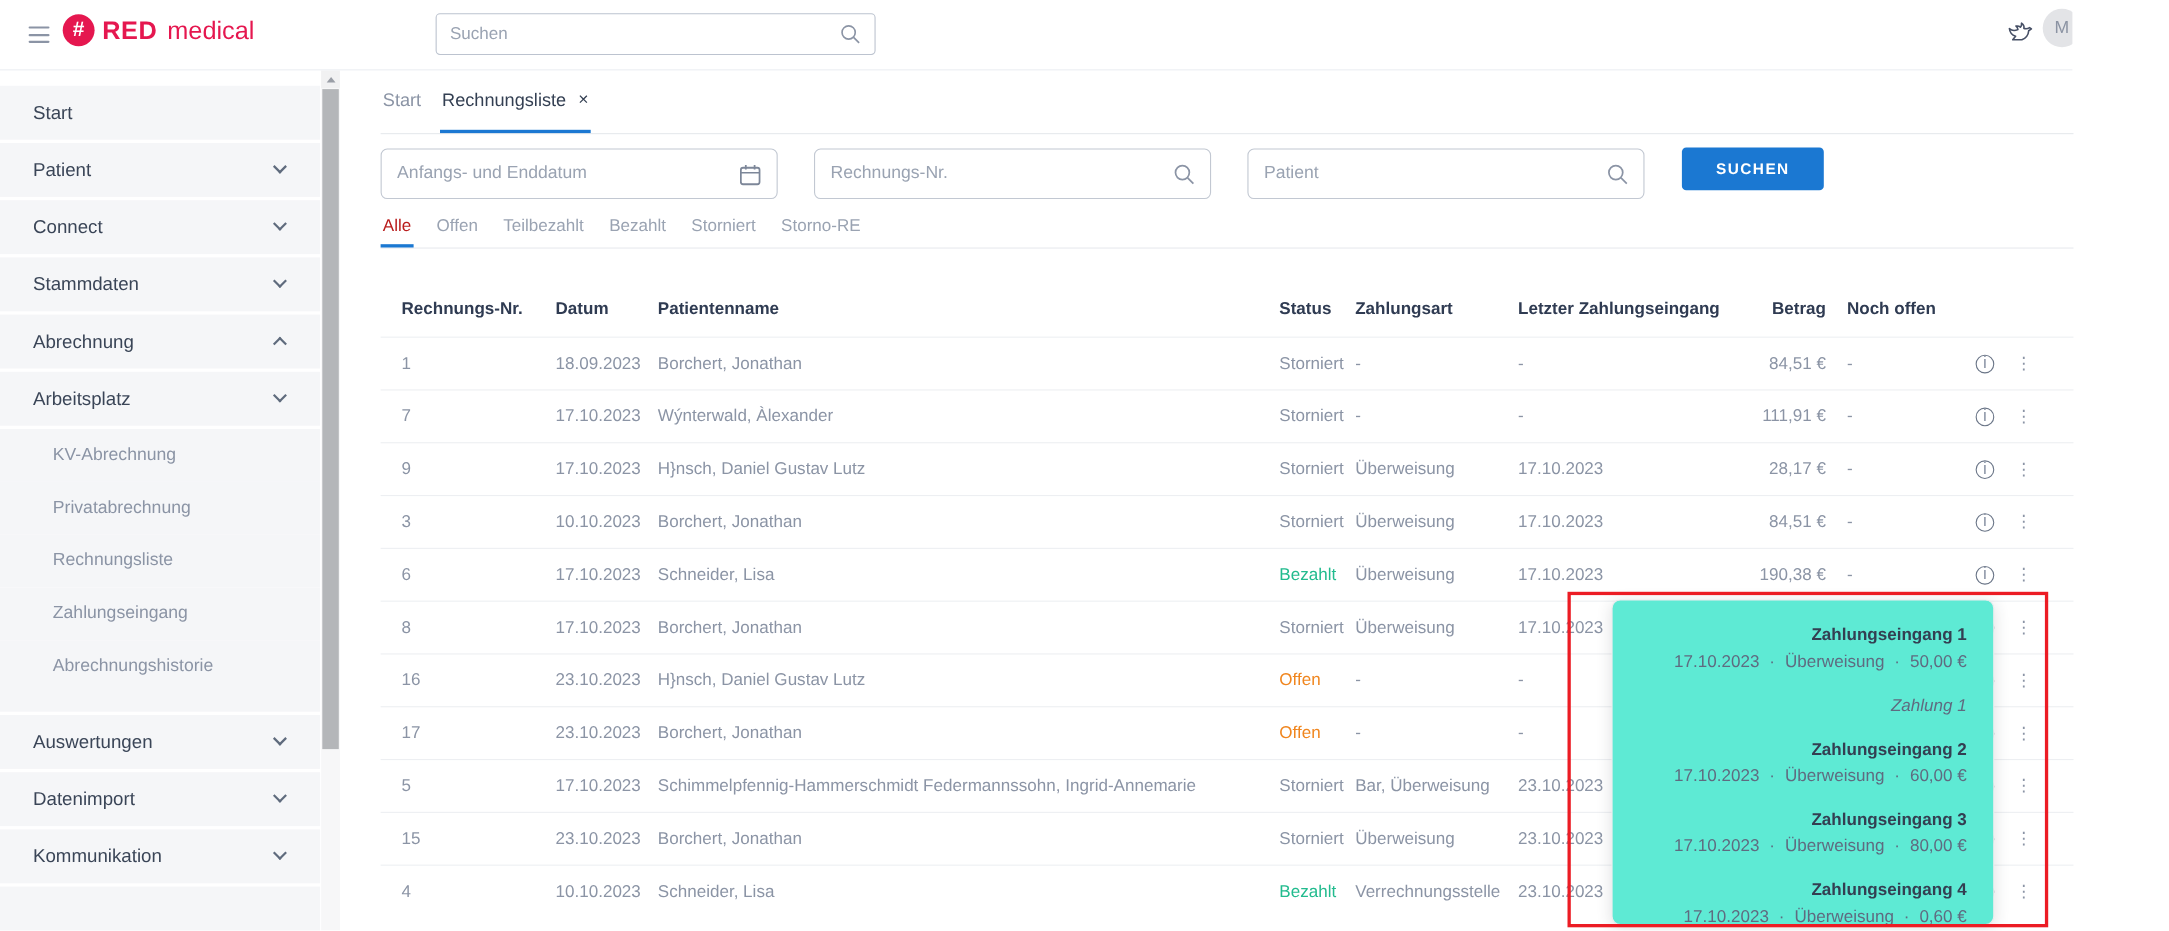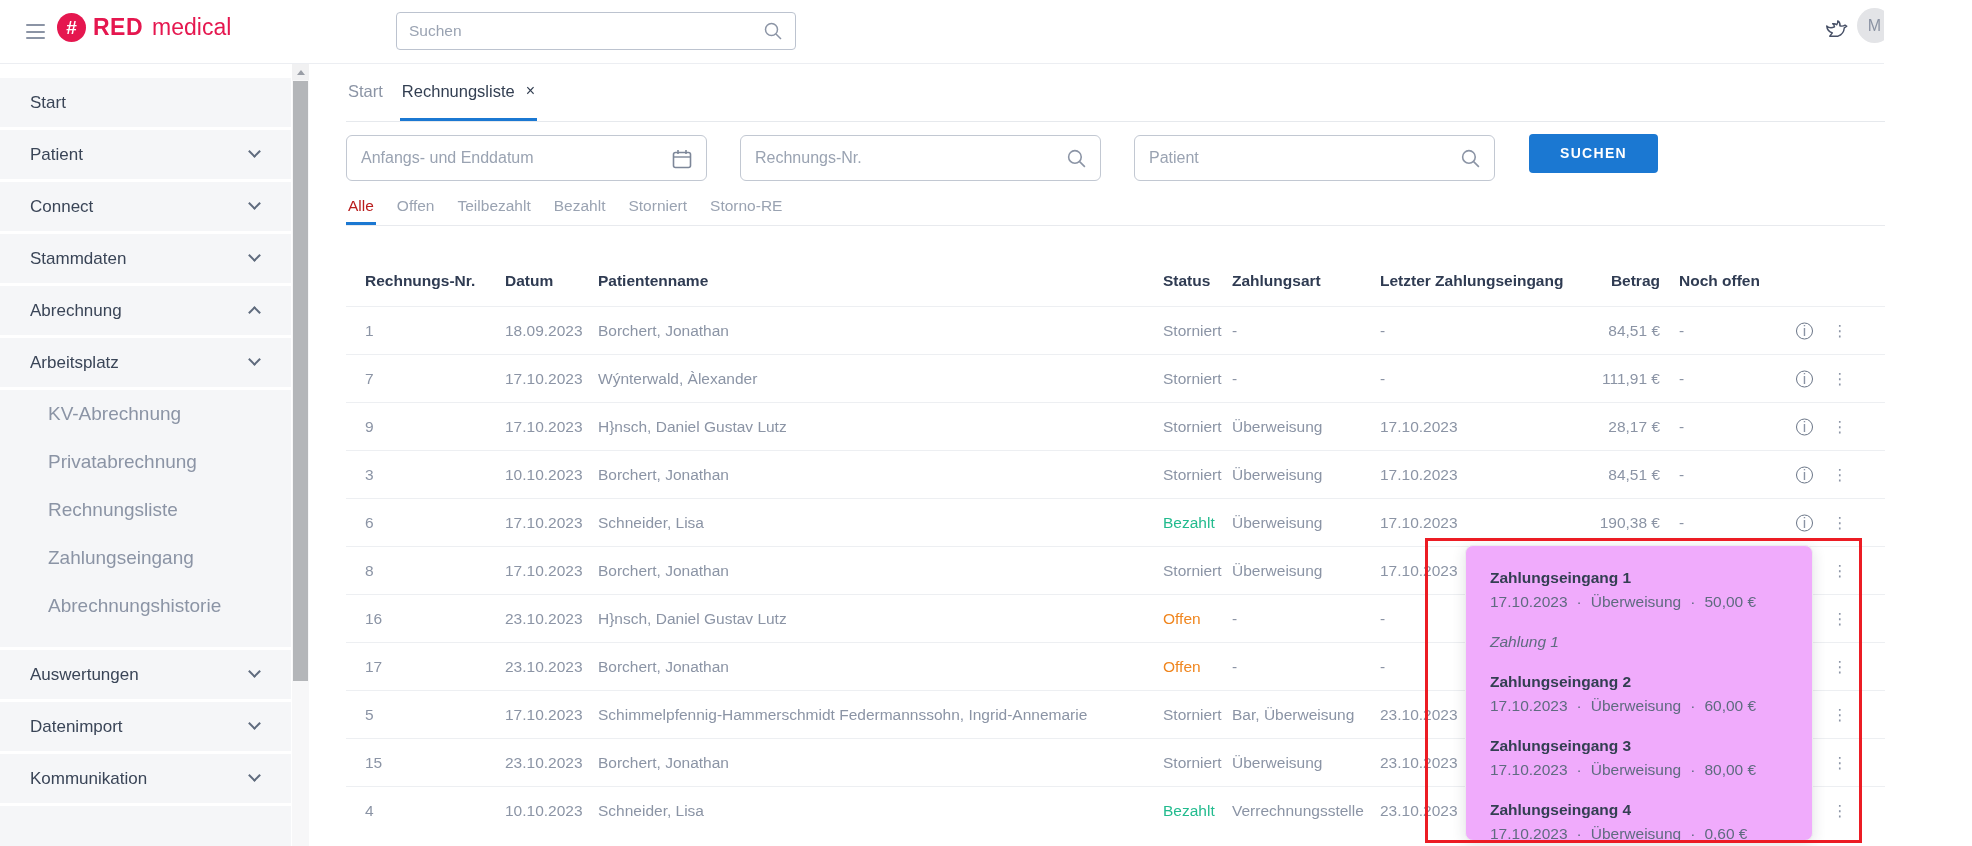--- a/index.html
+++ b/index.html
@@ -26,21 +26,21 @@
   .g-search svg, .fld svg { position:absolute; }
   .g-search .mag { right:12px; top:8px; }
   .dove { position:absolute; left:1822px; top:15px; }
   .avatar { position:absolute; left:1857px; top:8px; width:35px; height:35px; border-radius:50%;
             background:#e3e4e7; color:#8b93a3; display:flex; align-items:center; justify-content:center;
             font-size:16px; }
   
   .sidebar { position:absolute; left:0; top:64px; width:291px; height:782px; background:#fff; padding-top:14px; }
   .nav-item { position:relative; display:flex; align-items:center; background:#f5f6f8; cursor:pointer; }
   .nav-item.top { height:49px; margin-bottom:3px; padding-left:30px; font-size:17px; color:#3a4557; }
-  .nav-item.sub { height:48px; padding-left:48px; font-size:19px; color:#8b94a5; }
+  .nav-item.sub { height:48px; padding-left:48px; font-size:16px; color:#8b94a5; }
   .nav-spacer { height:17px; background:#f5f6f8; margin-bottom:3px; }
   .nav-fill { height:43px; background:#f5f6f8; }
   .chev { position:absolute; right:32px; width:9px; height:9px;
           border-right:2px solid #5f6b7d; border-bottom:2px solid #5f6b7d; }
   .chev.down { transform:rotate(45deg); top:17px; }
   .chev.up { transform:rotate(-135deg); top:22px; }
   
   .sb-track { position:absolute; left:292px; top:64px; width:17px; height:782px; background:#f7f7f8; }
   .sb-up { position:absolute; left:292px; top:64px; width:17px; height:16px; background:#f1f1f2;
            display:flex; align-items:center; justify-content:center; }
@@ -76,23 +76,23 @@
                white-space:nowrap; }
   .c-nr{left:19px;} .c-datum{left:159px;} .c-name{left:252px;} .c-status{left:817px;}
   .c-art{left:886px;} .c-letzter{left:1034px;} .c-betrag{right:225px; text-align:right;} .c-offen{left:1333px;}
   .trow .green { color:#22bb8e; } .trow .orange { color:#f0861f; }
   .ico-info { position:absolute; left:1450px; top:50%; transform:translateY(-50%); width:17px; height:17px;
               border:1.4px solid #6a7587; border-radius:50%; color:#6a7587; font-size:11px;
               display:flex; align-items:center; justify-content:center; cursor:pointer; }
   .ico-dots { position:absolute; left:1486px; top:50%; transform:translateY(-50%); color:#6a7587;
               font-size:15px; cursor:pointer; }
   
-  .popup { position:absolute; left:1465px; top:545px; width:348px; height:296px; background:#f0abfc;
+  .popup { position:absolute; left:1465px; top:545px; width:348px; height:296px; background:#5eead4;
            border:1px solid #ececee; border-radius:8px; box-shadow:0 3px 14px rgba(40,50,60,.14);
-           padding:22px 24px 0 24px; z-index:10; overflow:hidden; }
+           padding:22px 24px 0 24px; z-index:10; overflow:hidden;text-align:right; }
   .p-entry { margin-bottom:20px; line-height:20px; font-size:15.5px; }
   .p-title { font-weight:bold; color:#333f52; margin-bottom:4px; }
   .p-detail { color:#5f6b80; }
   .p-detail b.sep { font-weight:normal; margin:0 9px; color:#5f6b80; }
   .p-note { color:#5f6b80; font-style:italic; margin-top:20px; }
   
   .red-rect { position:absolute; left:1425px; top:538px; width:437px; height:305px;
               border:3px solid #ec1c24; z-index:20; pointer-events:none; }
 </style>
 </head>

